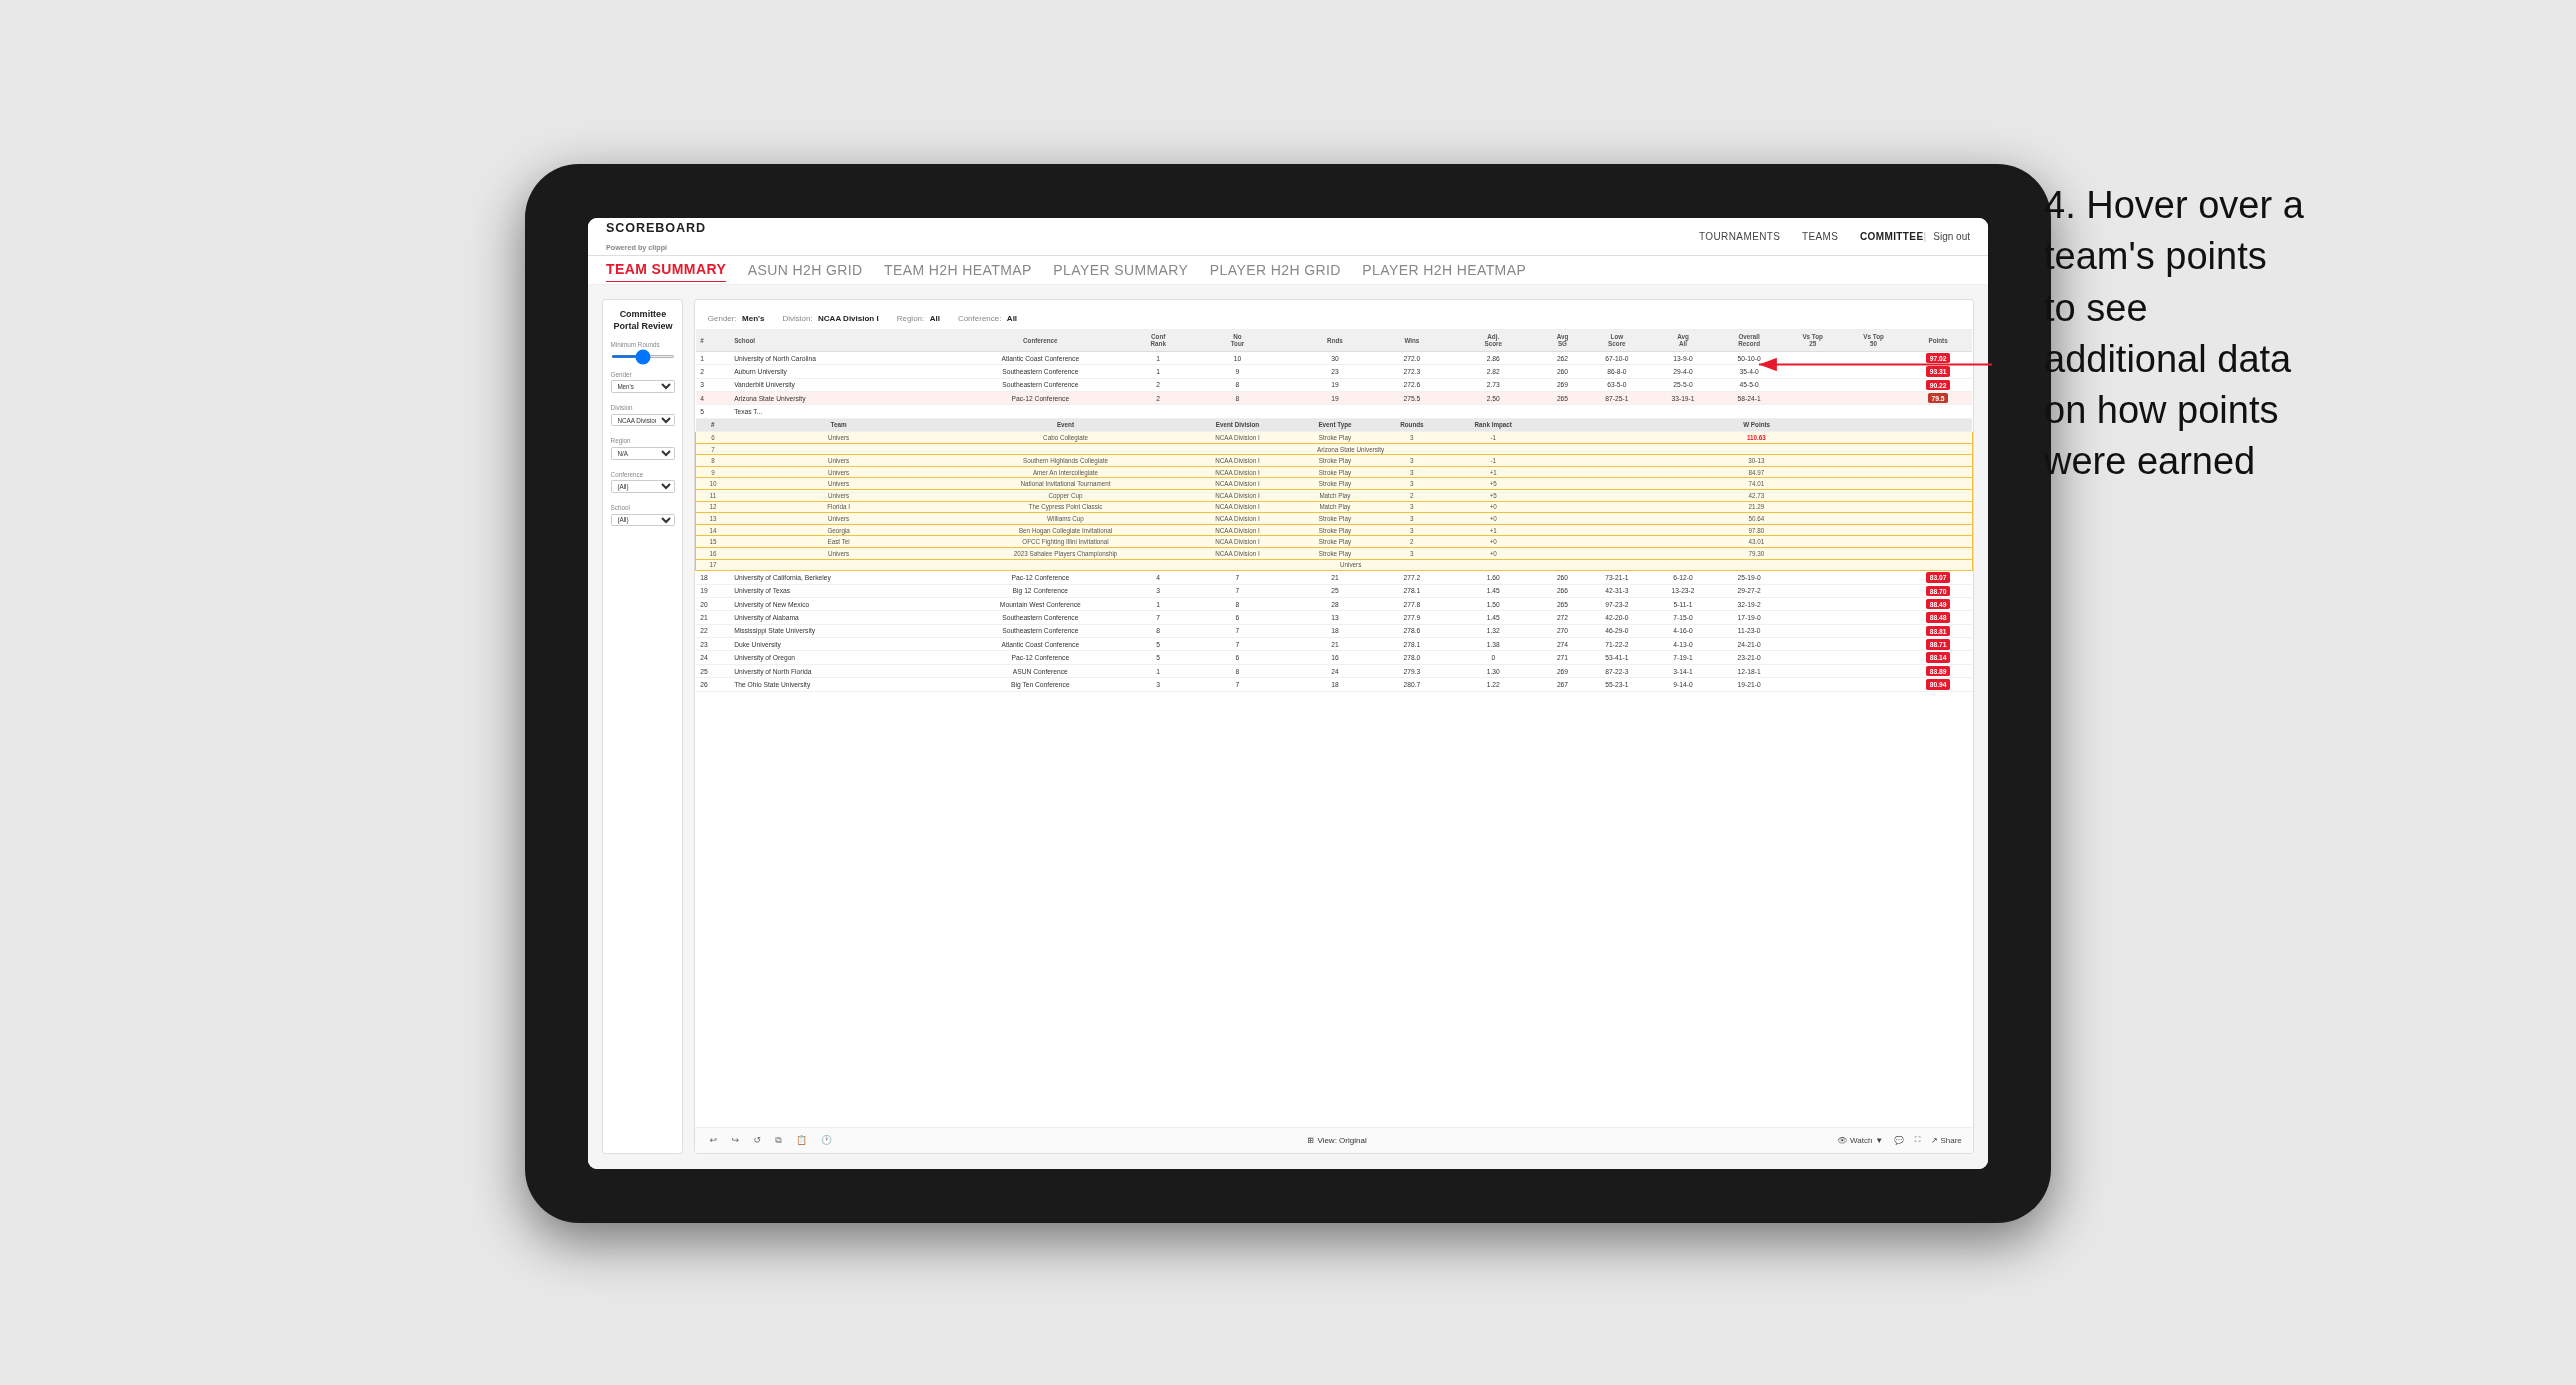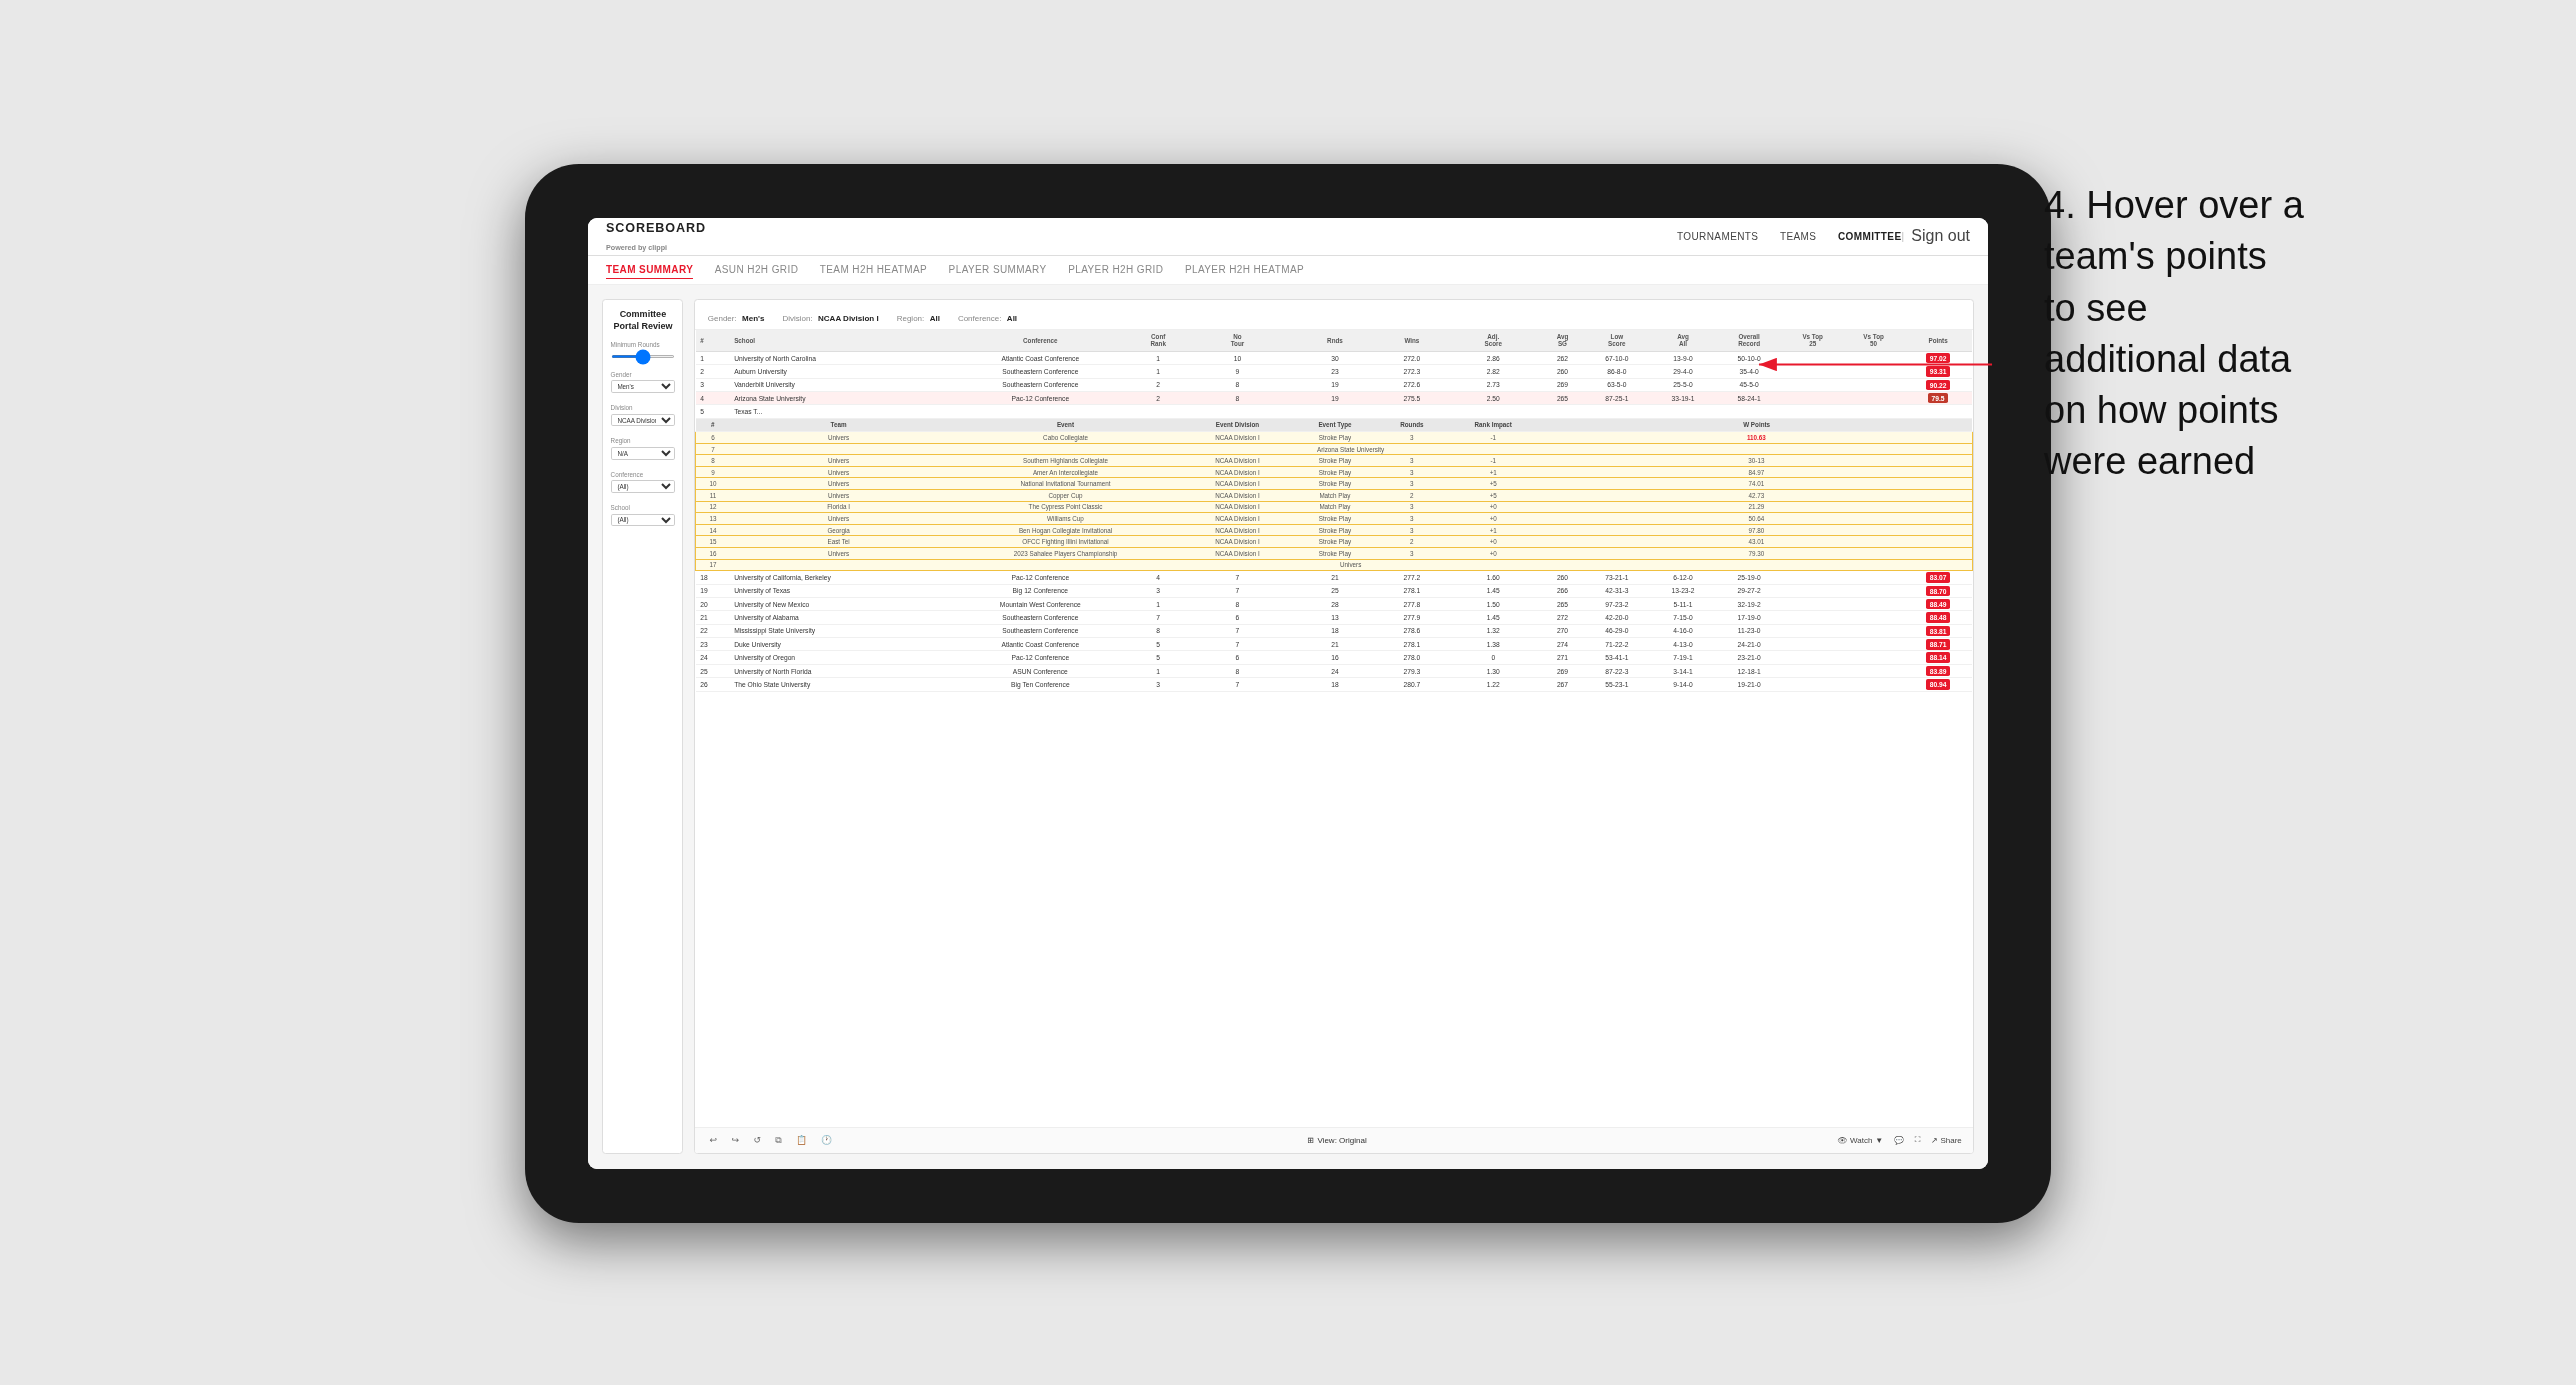--- a/index.html
+++ b/index.html
@@ -79,38 +79,38 @@
     }
     .nav-link.active {
       color: #222;
       font-weight: bold;
     }
     .nav-divider {
       color: #bbb;
       font-size: 10px;
     }
     .sign-out {
-      font-size: 16px;
+      font-size: 10px;
       color: #444;
       cursor: pointer;
     }
 
     
     .subnav {
       background: #fff;
       border-bottom: 1.8px solid #eee;
       display: flex;
       align-items: center;
       padding: 0 18px;
       height: 29px;
       flex-shrink: 0;
       gap: 21.5px;
     }
     .subnav-link {
-      font-size: 10px;
+      font-size: 14px;
       color: #888;
       cursor: pointer;
       padding: 3.6px 0;
       letter-spacing: 0.4px;
     }
     .subnav-link.active {
       color: #e8192c;
       border-bottom: 1.8px solid #e8192c;
       font-weight: bold;
     }

